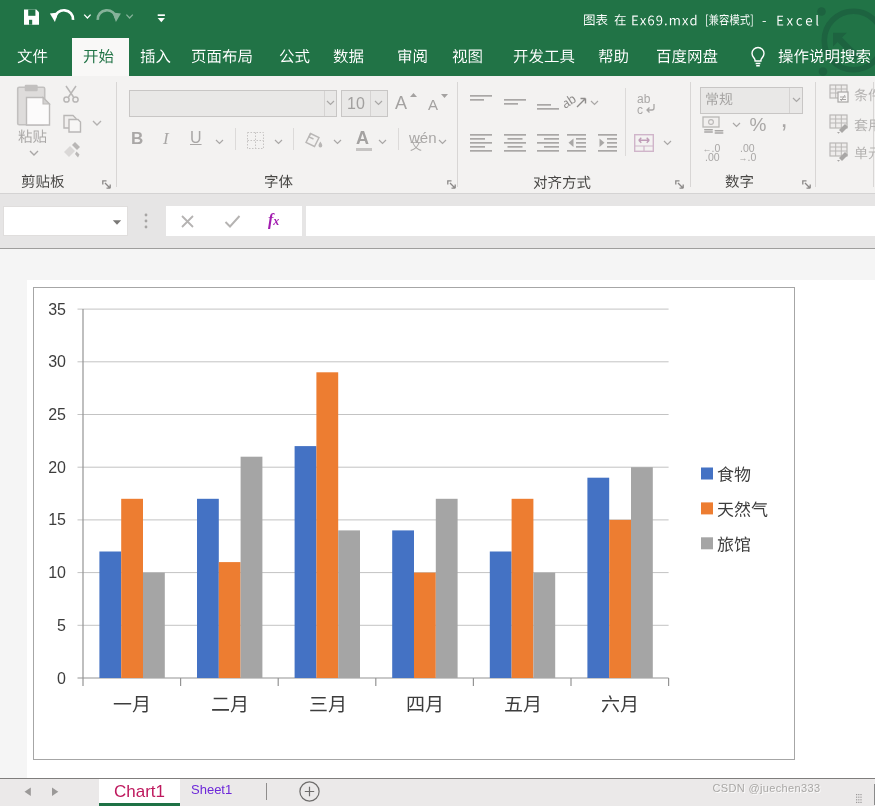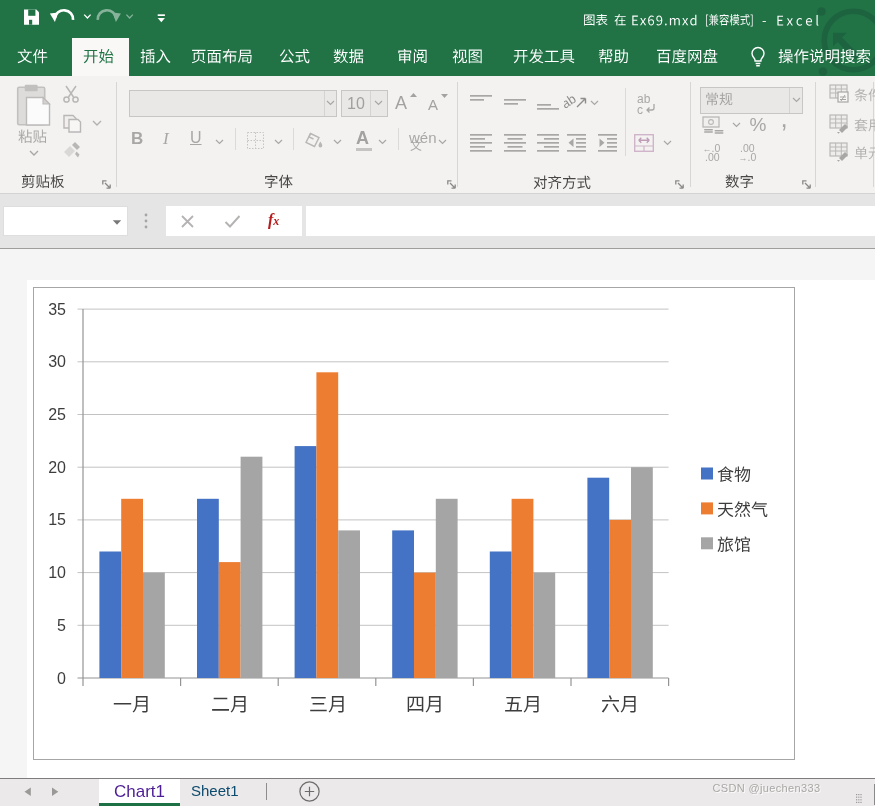--- a/index.html
+++ b/index.html
@@ -357,21 +357,21 @@
       <circle cx="2" cy="15" r="1.4"></circle>
     </g>
   </svg>
 <div style="position:absolute;left:166px;top:206px;width:136px;height:30px;background:#fff"></div>
 <svg style="position:absolute;left:180px;top:214px" width="15" height="15">
     <path d="M2 2 L13 13 M13 2 L2 13" stroke="#b5b3b2" stroke-width="1.8" fill="none"></path>
   </svg>
 <svg style="position:absolute;left:224px;top:214px" width="17" height="14">
     <path d="M1.5 8 l4.5 4.5 L15.5 2" stroke="#b5b3b2" stroke-width="1.9" fill="none"></path>
   </svg>
-<div class="ls" style="left:268px;top:211px;font-size:16px;font-style:italic;font-family:'Liberation Serif',serif;font-weight:bold;color:#b91c1c">f<span style="font-size:12px">x</span></div>
+<div class="ls" style="left:268px;top:211px;font-size:16px;font-style:italic;font-family:'Liberation Serif',serif;font-weight:bold;color:#a21caf">f<span style="font-size:12px">x</span></div>
 <div style="position:absolute;left:306px;top:206px;width:569px;height:30px;background:#fff"></div>
 <svg style="position:absolute;left:33px;top:287px" width="762" height="473" viewBox="0 0 762 473" font-family="'Liberation Sans',sans-serif">
     <rect x="0.5" y="0.5" width="761" height="472" fill="#fff" stroke="#a6a6a6"></rect>
     <path d="M44.5 338.3 H635.6" stroke="#c3c3c3" stroke-width="1"></path>
     <path d="M44.5 285.6 H635.6" stroke="#c3c3c3" stroke-width="1"></path>
     <path d="M44.5 232.9 H635.6" stroke="#c3c3c3" stroke-width="1"></path>
     <path d="M44.5 180.2 H635.6" stroke="#c3c3c3" stroke-width="1"></path>
     <path d="M44.5 127.5 H635.6" stroke="#c3c3c3" stroke-width="1"></path>
     <path d="M44.5 74.8 H635.6" stroke="#c3c3c3" stroke-width="1"></path>
     <path d="M44.5 22.1 H635.6" stroke="#c3c3c3" stroke-width="1"></path>
@@ -439,22 +439,22 @@
     <path d="M1.1 12.0V13.3H7.4C6.8 15.7 5.1 18.2 0.7 20.0C1.0 20.2 1.4 20.7 1.5 21.0C5.9 19.3 7.7 16.7 8.5 14.2C9.9 17.6 12.2 19.9 15.6 21.0C15.7 20.7 16.1 20.2 16.4 19.9C13.0 18.9 10.6 16.5 9.4 13.3H15.9V12.0H9.0C9.0 11.3 9.1 10.7 9.1 10.1V8.0H15.2V6.7H1.7V8.0H7.7V10.1C7.7 10.7 7.7 11.3 7.6 12.0Z M30.0 6.4C30.7 7.1 31.5 8.0 31.8 8.7L32.8 8.1C32.4 7.4 31.6 6.5 30.9 5.8ZM22.9 17.8C23.1 18.8 23.2 20.1 23.2 20.9L24.5 20.8C24.4 20.0 24.3 18.7 24.0 17.7ZM26.4 17.8C26.8 18.8 27.2 20.1 27.4 20.9L28.6 20.6C28.5 19.8 28.0 18.5 27.5 17.5ZM29.9 17.7C30.7 18.7 31.7 20.2 32.1 21.1L33.3 20.6C32.9 19.7 31.9 18.2 31.0 17.2ZM19.9 17.3C19.3 18.5 18.5 19.8 17.7 20.6L18.9 21.1C19.7 20.2 20.5 18.8 21.1 17.6ZM28.3 5.6V8.7V9.0H25.5V10.3H28.2C27.9 12.3 27.0 14.5 23.8 16.1C24.1 16.3 24.5 16.7 24.7 17.0C27.2 15.7 28.4 14.0 29.0 12.3C29.7 14.3 30.9 15.9 32.5 16.9C32.6 16.6 33.0 16.1 33.3 15.9C31.4 14.8 30.2 12.8 29.5 10.3H33.0V9.0H29.5V8.7V5.6ZM21.4 5.3C20.7 7.4 19.3 9.8 17.6 11.4C17.9 11.5 18.3 11.9 18.5 12.2C19.7 11.1 20.7 9.6 21.6 8.0H24.4C24.2 8.8 23.9 9.5 23.6 10.2C23.0 9.8 22.3 9.4 21.6 9.1L21.0 9.8C21.7 10.2 22.6 10.6 23.2 11.1C22.9 11.6 22.5 12.1 22.2 12.6C21.6 12.1 20.8 11.6 20.2 11.2L19.4 11.9C20.1 12.3 20.9 12.9 21.5 13.4C20.5 14.4 19.3 15.2 18.0 15.7C18.3 15.9 18.7 16.4 18.9 16.7C22.1 15.2 24.8 12.2 25.8 7.2L25.0 6.9L24.8 7.0H22.1C22.3 6.5 22.5 6.1 22.6 5.6Z M38.3 9.7V10.8H48.5V9.7ZM38.4 5.4C37.6 7.9 36.1 10.2 34.5 11.7C34.8 11.9 35.4 12.3 35.6 12.5C36.7 11.5 37.6 10.0 38.5 8.4H49.8V7.3H39.0C39.2 6.8 39.5 6.3 39.6 5.7ZM36.6 12.1V13.2H45.9C46.1 17.6 46.7 21.1 48.9 21.1C50.0 21.1 50.3 20.3 50.4 18.2C50.1 18.1 49.7 17.8 49.5 17.5C49.4 18.9 49.3 19.8 49.0 19.8C47.7 19.8 47.2 16.0 47.1 12.1Z" fill="#3d3d3d"></path>
   </svg>
 <svg style="position:absolute;left:716.5px;top:531.0px;overflow:visible" width="34" height="22">
     <path d="M3.2 5.8C3.6 6.5 4.0 7.5 4.1 8.2L5.3 7.7C5.1 7.1 4.7 6.2 4.3 5.4ZM9.6 5.4C9.1 7.4 8.2 9.4 7.0 10.6C7.3 10.8 7.8 11.2 8.0 11.4C8.6 10.7 9.2 9.9 9.7 8.9H16.1V7.7H10.2C10.4 7.1 10.7 6.4 10.8 5.7ZM14.7 9.4C13.3 10.0 10.8 10.8 8.7 11.2V18.6C8.7 19.4 8.3 19.8 8.1 20.0C8.3 20.2 8.6 20.7 8.7 21.0C9.0 20.7 9.5 20.5 12.6 19.0C12.5 18.7 12.5 18.2 12.4 17.9L9.9 19.0V12.0L11.4 11.6C12.0 15.7 13.2 19.1 15.4 20.8C15.6 20.5 16.0 20.0 16.3 19.8C15.0 18.9 14.1 17.3 13.4 15.3C14.3 14.7 15.3 13.9 16.1 13.1L15.2 12.3C14.7 12.9 13.8 13.7 13.1 14.2C12.9 13.3 12.7 12.4 12.5 11.4C13.7 11.0 14.8 10.7 15.8 10.3ZM0.9 8.3V9.5H2.7V12.1C2.7 14.6 2.5 17.7 0.5 20.3C0.8 20.5 1.2 20.8 1.5 21.0C3.4 18.5 3.8 15.5 3.9 12.9H5.8C5.7 17.5 5.5 19.2 5.3 19.6C5.1 19.8 5.0 19.8 4.8 19.8C4.5 19.8 4.0 19.8 3.4 19.7C3.6 20.0 3.7 20.5 3.7 20.9C4.3 20.9 4.9 20.9 5.3 20.9C5.7 20.8 6.0 20.7 6.3 20.3C6.7 19.7 6.8 17.9 7.0 12.2C7.0 12.1 7.0 11.7 7.0 11.7H3.9V9.5H7.5V8.3Z M27.5 5.7C27.8 6.3 28.1 6.9 28.2 7.4H24.0V10.2H25.0V21.0H26.2V20.3H31.2V21.0H32.4V15.7H26.2V14.3H31.6V10.0H25.2V8.5H31.7V10.2H33.0V7.4H28.7L29.6 7.1C29.4 6.6 29.1 5.9 28.7 5.4ZM26.2 19.2V16.8H31.2V19.2ZM26.2 11.1H30.4V13.2H26.2ZM19.5 5.5C19.2 8.0 18.6 10.5 17.6 12.1C17.9 12.2 18.4 12.7 18.6 12.9C19.1 11.9 19.6 10.6 20.0 9.2H22.2C22.0 10.1 21.7 10.9 21.4 11.5L22.4 11.9C22.9 11.0 23.4 9.5 23.7 8.3L22.9 8.0L22.7 8.1H20.3C20.5 7.3 20.6 6.5 20.7 5.7ZM19.7 20.9C20.0 20.6 20.4 20.2 23.5 18.0C23.4 17.7 23.2 17.3 23.1 16.9L21.2 18.3V11.5H20.0V18.2C20.0 19.1 19.3 19.8 19.0 20.0C19.2 20.2 19.6 20.7 19.7 20.9Z" fill="#3d3d3d"></path>
   </svg>
 <svg style="position:absolute;left:21.5px;top:786.5px" width="40" height="10">
     <path d="M8.8 0.5 L2.5 4.8 8.8 9.1 z" fill="#9b9998"></path>
     <path d="M30 0.5 L36.3 4.8 30 9.1 z" fill="#9b9998"></path>
   </svg>
 <div style="position:absolute;left:98.8px;top:779px;width:81.2px;height:27px;background:#fff;border-bottom:3px solid #1e7145;box-sizing:border-box"></div>
-<div class="ls" style="left:114px;top:781.5px;font-size:17px;color:#4c1d95">Chart1</div>
-<div class="ls" style="left:191px;top:781.5px;font-size:15px;color:#0c4a6e">Sheet1</div>
+<div class="ls" style="left:114px;top:781.5px;font-size:17px;color:#be185d">Chart1</div>
+<div class="ls" style="left:191px;top:781.5px;font-size:13px;color:#6d28d9">Sheet1</div>
 <div style="position:absolute;left:266px;top:783px;width:1px;height:17px;background:#8f8d8c"></div>
 <svg style="position:absolute;left:298.5px;top:781px" width="21" height="21" viewBox="0 0 21 21">
 <circle cx="10.5" cy="10.5" r="9.6" fill="none" stroke="#6e6c6b" stroke-width="1.2"></circle>
 <path d="M10.5 5.8 V15.2 M5.8 10.5 H15.2" stroke="#6e6c6b" stroke-width="1.2"></path>
   </svg>
 <div class="ls" style="left:712.5px;top:781.5px;font-size:11px;letter-spacing:0.35px;color:#a9a7a5;text-shadow:1px 1px 0 #fbfbfb">CSDN @juechen333</div>
 <div style="position:absolute;left:873.5px;top:784px;width:1.5px;height:20.5px;background:#8a8a8a"></div>
 <svg style="position:absolute;left:855.5px;top:793.5px" width="6" height="9">
     <g fill="#9a9898">
       <rect x="0" y="0" width="1.2" height="1.2"></rect>

